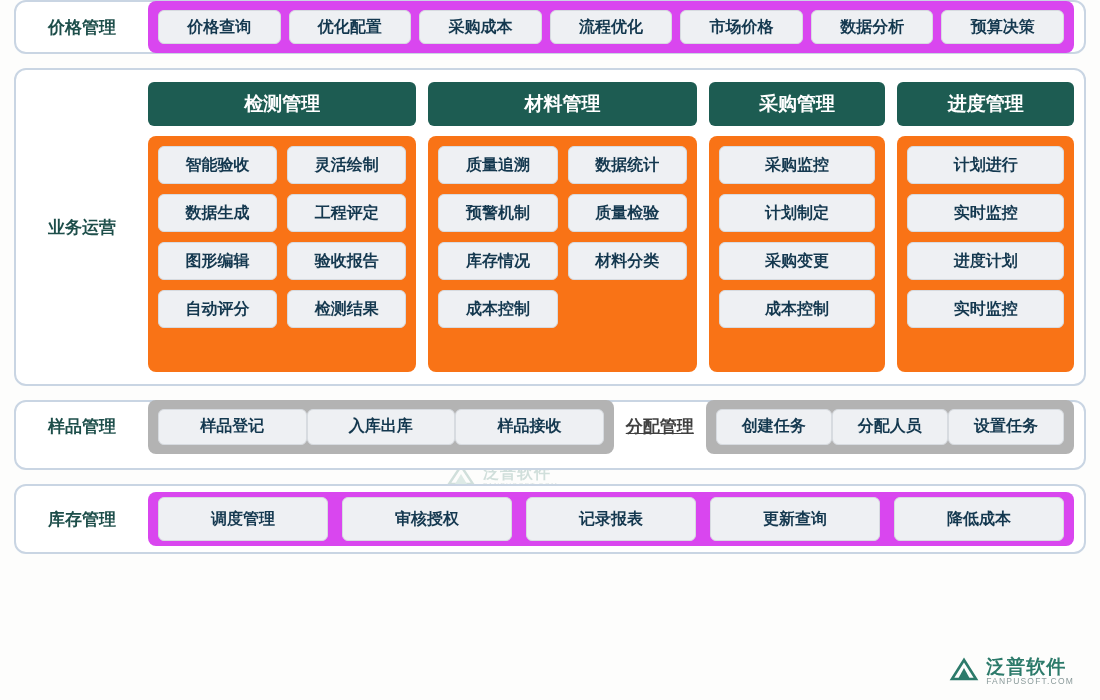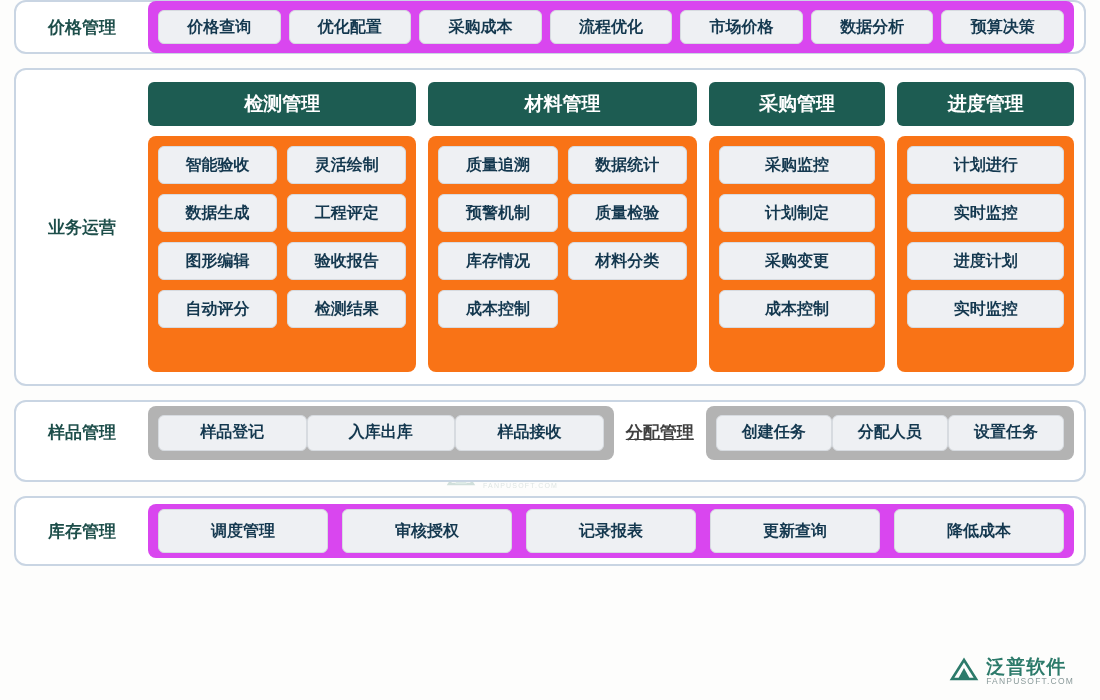--- a/index.html
+++ b/index.html
@@ -138,21 +138,21 @@
     display: grid;
     gap: 10px;
     align-content: start;
   }
   .col-body.two { grid-template-columns: 1fr 1fr; }
   .col-body.one { grid-template-columns: 1fr; }
   .col-body .chip { height: 38px; }
 
   
   #sample-panel {
-    height: 82px;
+    height: 70px;
     padding: 0 10px 17px 0;
   }
   #sample-panel .row-label { width: 120px; }
   .sample-strip {
     background: #b3b3b3;
     border-radius: 8px;
     height: 54px;
     display: flex;
     align-items: center;
     padding: 0 10px;

